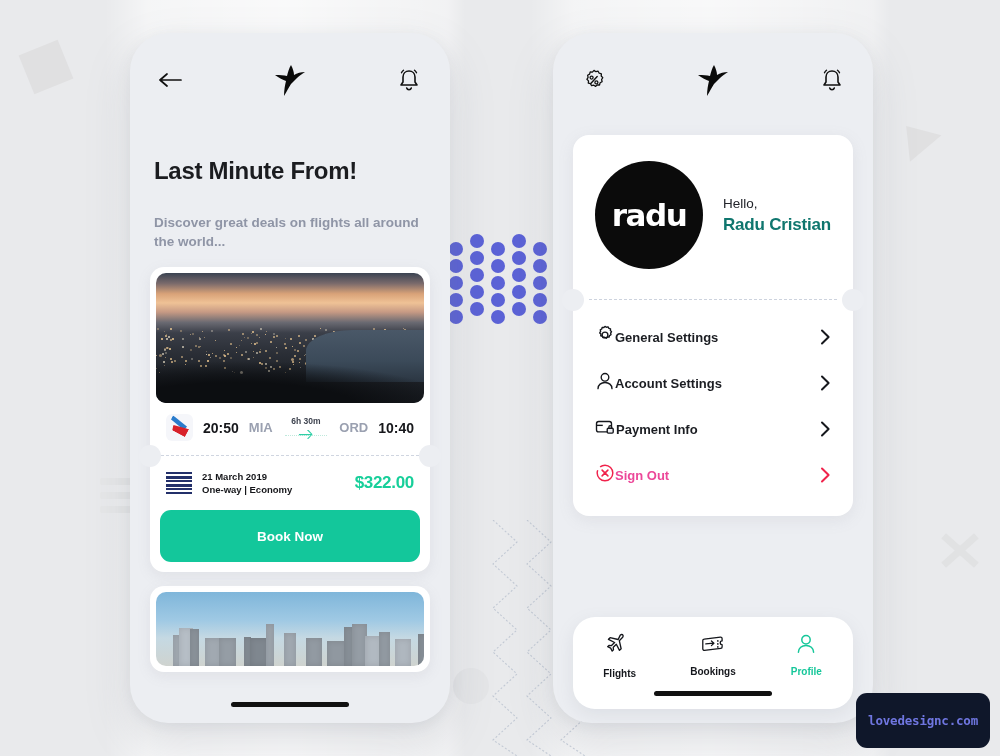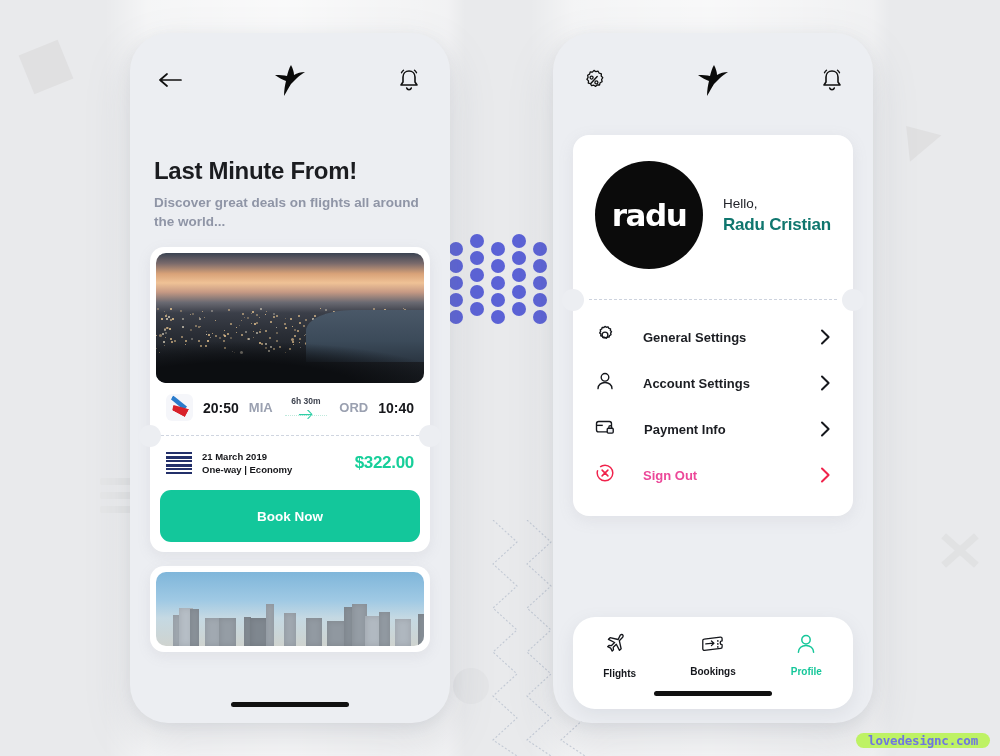--- a/index.html
+++ b/index.html
@@ -96,21 +96,21 @@
   .logo-bird { width: 46px; height: 40px; display:flex; align-items:center; justify-content:center; }
 
   
   .heading {
     font-size: 24px; font-weight: 700; color: #1b1c20;
     padding: 0 24px; letter-spacing: -.3px;
     margin-top: 30px;
   }
   .subheading {
     font-size: 13.5px; line-height: 19px; color: #8f95a6;
-    padding: 0 24px; margin-top: 8px; font-weight: 600;
+    padding: 0 24px; margin-top: 28px; font-weight: 600;
   }
 
   .searchrow {
     margin: 22px 20px 0 20px;
     height: 42px; background: #fff; border-radius: 10px;
     display: flex; align-items: center;
     box-shadow: 0 3px 9px rgba(130,135,150,.10);
   }
   .searchrow .sbox { flex: 1; display: flex; align-items: center; gap: 11px; padding: 0 14px; }
   .search-placeholder { font-size: 12.5px; color: #a6abbb; font-weight: 500; }
@@ -271,21 +271,21 @@
   }
   .tear2::before, .tear2::after {
     content: ""; position: absolute; top: -11px;
     width: 22px; height: 22px; border-radius: 50%; background: #eceef2;
   }
   .tear2::before { left: -27px; }
   .tear2::after { right: -27px; }
 
   .menu { padding: 14px 0 18px 0; }
   .menu-item {
-    display: flex; align-items: center; gap: 28px;
+    display: flex; align-items: center; gap: 0;
     padding: 11px 22px; cursor: pointer;
   }
   .menu-label { font-size: 13px; font-weight: 700; color: #1b1d22; flex: 1; }
   .menu-item.danger .menu-label { color: #ec4899; }
   .chev { color: #16181d; line-height: 0; }
   .menu-item.danger .chev { color: #f0224b; }
 
   .tabbar {
     position: absolute; left: 20px; right: 20px; bottom: 14px;
     height: 92px; background: #fff; border-radius: 22px;
@@ -296,22 +296,22 @@
   .tab { display: flex; flex-direction: column; align-items: center; gap: 7px; cursor: pointer; width: 76px; }
   .tab-label { font-size: 10px; font-weight: 700; color: #15171c; }
   .tab.active .tab-label { color: #16c79a; }
   .tab-home {
     position: absolute; left: 50%; transform: translateX(-50%); bottom: 13px;
     width: 118px; height: 5px; border-radius: 3px; background: #111;
   }
 
   .watermark {
     position: absolute; right: 10px; bottom: 8px;
-    background: #bef264; color: #6f76e0;
-    padding: 0 12px; border-radius: 11px;
+    background: #0f172a; color: #6f76e0;
+    padding: 20px 12px; border-radius: 11px;
     font-size: 12.5px; font-weight: 700;
     font-family: "DejaVu Sans Mono", monospace;
     letter-spacing: -.2px;
   }
 </style>
 </head>
 <body>
 
 <div class="bg-layer">
   <div class="band-left"></div>

